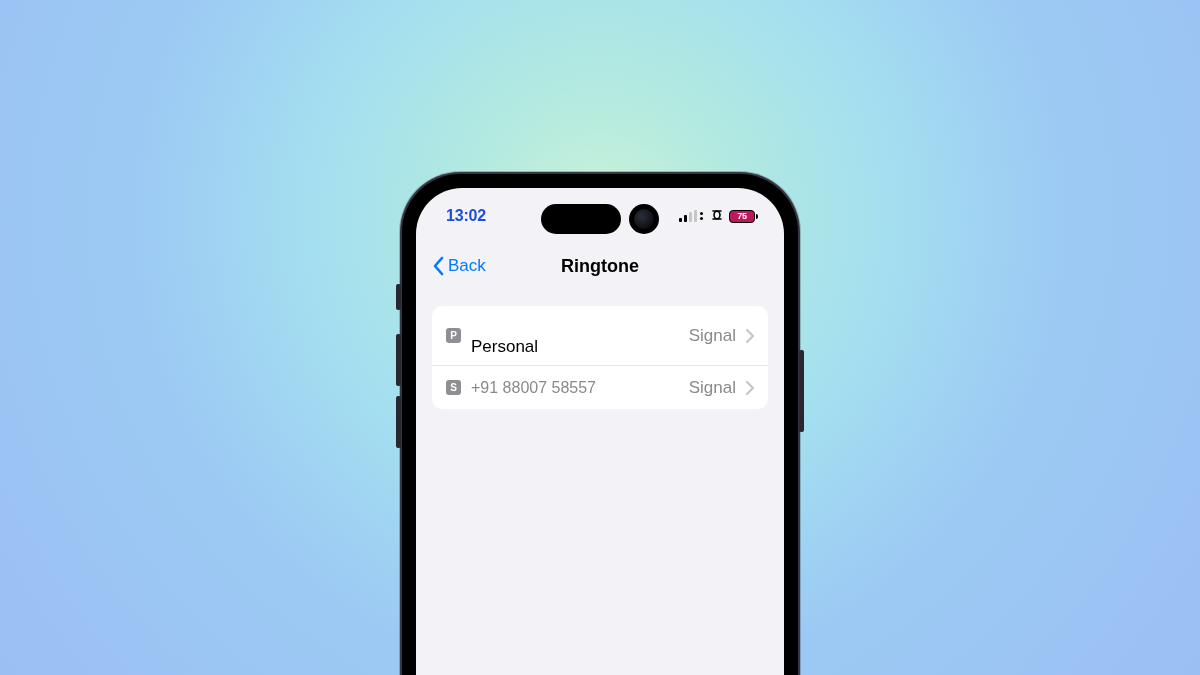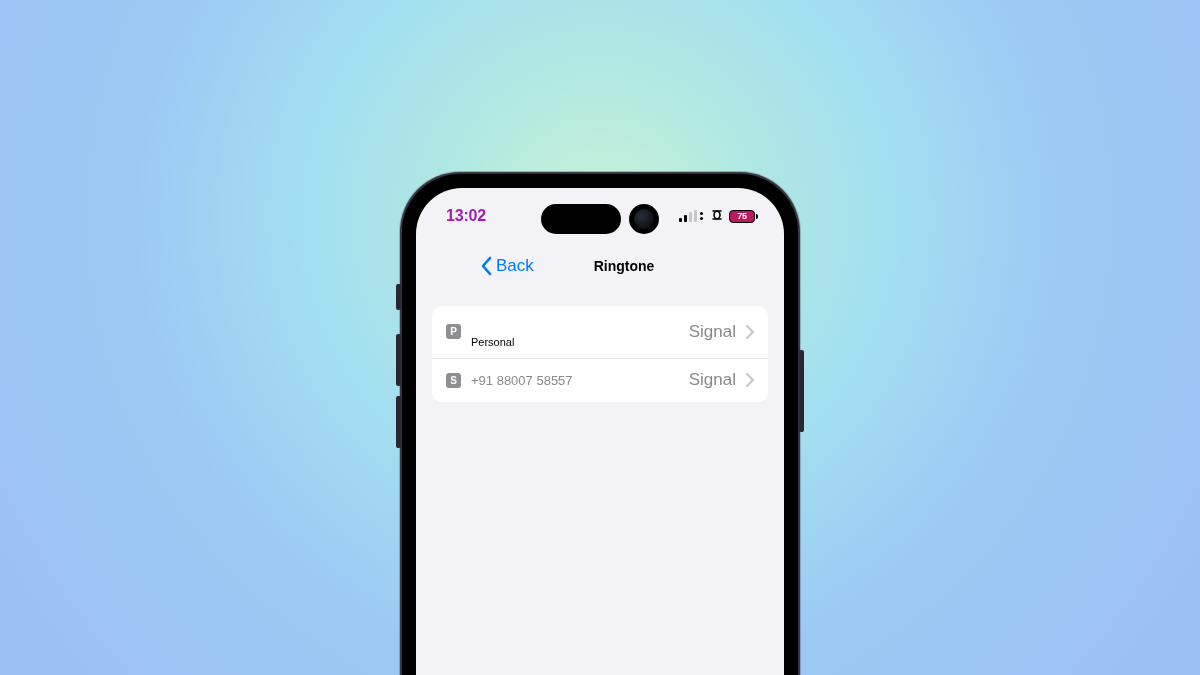--- a/index.html
+++ b/index.html
@@ -80,21 +80,21 @@
     height: 56px;
     display: flex;
     justify-content: space-between;
     align-items: center;
     padding: 0 26px 0 30px;
     position: relative;
   }
   .status-time {
     font-size: 16px;
     font-weight: 600;
-    color: #a21caf;
+    color: #1d4ed8;
     letter-spacing: -0.2px;
   }
   .status-right {
     display: flex;
     align-items: center;
     gap: 5px;
   }
   .sig-bars { display:flex; align-items:flex-end; gap:2px; height:12px;}
   .sig-bars span{ width:3px; background:#000; border-radius:1px;}
   .sig-bars span:nth-child(1){height:4px;}
@@ -120,24 +120,23 @@
   }
   .battery-cap{ width:2px; height:5px; background:#000; border-radius:0 2px 2px 0; margin-left:1px;}
 
   
   .nav-bar {
     height: 44px;
     display: flex;
     align-items: center;
     justify-content: center;
     position: relative;
-    margin-left: 48px;
   }
   .nav-title {
-    font-size: 14px;
+    font-size: 18px;
     font-weight: 600;
     color: #000;
   }
   .nav-back {
     position: absolute;
     left: 8px;
     top: 0; bottom:0;
     display: flex;
     align-items: center;
     gap: 4px;
@@ -169,22 +168,22 @@
     width:15px; height:15px;
     border-radius:3px;
     background:#8e8e93;
     color:#fff;
     font-size:10px;
     font-weight:700;
     display:flex; align-items:center; justify-content:center;
     flex-shrink:0;
   }
   .row-text { flex:1; display:flex; flex-direction:column; line-height:1.25;}
-  .row-title { font-size:11px; color:#000;margin-top:22px; }
-  .row-sub   { font-size:13px; color:#8a8a8e; margin-top:1px;}
+  .row-title { font-size:17px; color:#000;margin-top:22px; }
+  .row-sub   { font-size:16px; color:#8a8a8e; margin-top:1px;}
   .row-value { font-size:17px; color:#8a8a8e; }
   .chev-right { flex-shrink:0; }
   .chev-right svg { display:block; }
 
 </style>
 </head>
 <body>
 
 <div class="phone-wrap">
   <div class="phone">

